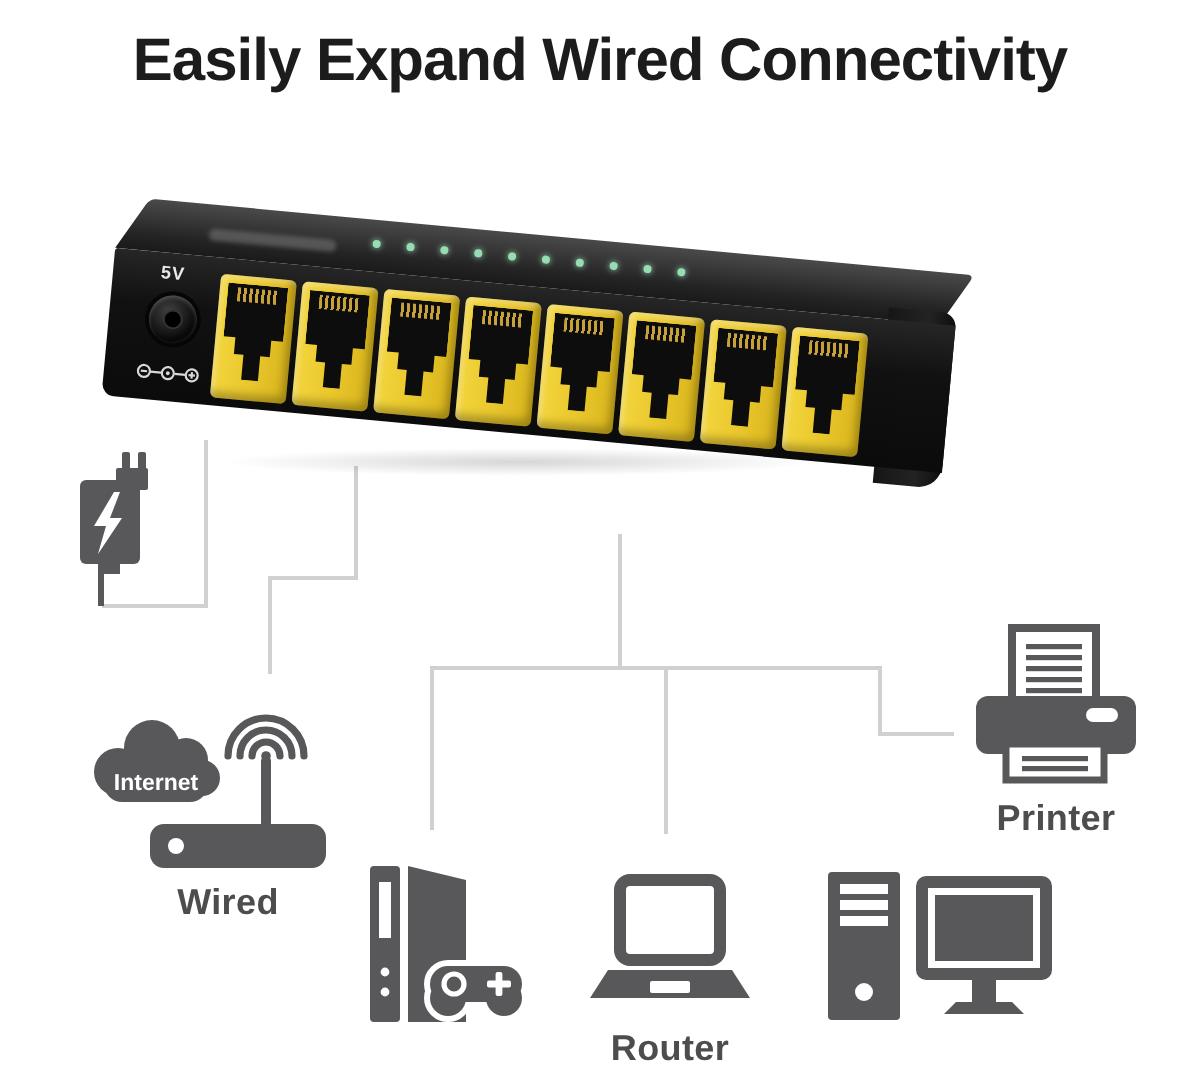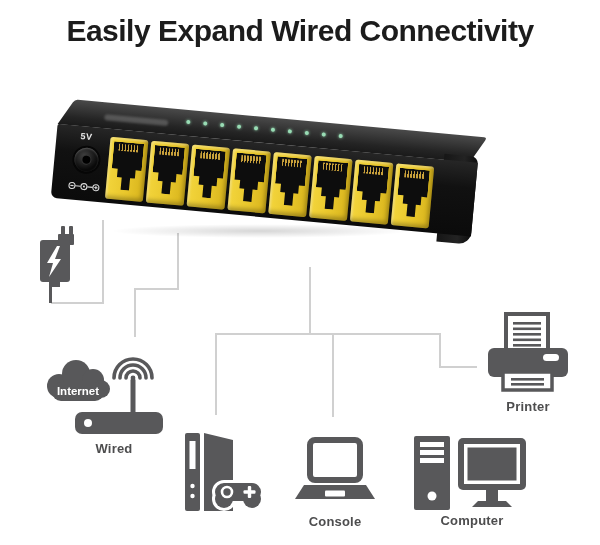--- a/index.html
+++ b/index.html
@@ -46,21 +46,21 @@
         box-shadow:inset -2px -3px 4px rgba(0,0,0,.28),inset 2px 2px 2px rgba(255,255,255,.3);}
   .port::before{content:'';position:absolute;left:4px;right:4px;top:4px;bottom:6px;background:#0d0d0d;
         clip-path:polygon(0% 0%,100% 0%,100% 52%,80% 52%,80% 68%,64% 68%,64% 92%,36% 92%,36% 68%,20% 68%,20% 52%,0% 52%);}
   .port::after{content:'';position:absolute;left:9px;right:9px;top:6px;height:7px;
         background:repeating-linear-gradient(90deg,#c9a13b 0 1.5px,#0d0d0d 1.5px 3px);}
   .sw-shadow{position:absolute;left:110px;top:224px;width:300px;height:14px;
         background:radial-gradient(ellipse at center,rgba(0,0,0,.16),rgba(0,0,0,0) 70%);}
 
   
   .icon{position:absolute;}
-  .dev-label{position:absolute;text-align:center;font-size:13px;font-weight:600;
+  .dev-label{position:absolute;text-align:center;font-size:18px;font-weight:600;
              color:var(--label-text,#4d4d4e);letter-spacing:.2px;}
   svg .g{fill:var(--icon-gray,#58585a);}
   svg .w{fill:#ffffff;}
   svg .gs{stroke:var(--icon-gray,#58585a);fill:#ffffff;}
   svg .arc{stroke:var(--icon-gray,#58585a);fill:none;stroke-linecap:round;}
   .cord{position:absolute;background:var(--icon-gray,#58585a);}
 </style>
 </head>
 <body>
 
@@ -179,35 +179,34 @@
       <rect class="w" x="32.5" y="13.3" width="12" height="3.4" rx="1"></rect>
       <rect class="w" x="36.8" y="9" width="3.4" height="12" rx="1"></rect>
     </g>
   </svg>
 
   <svg class="icon" style="left:295px;top:437px;" width="80" height="72" viewBox="0 0 80 72">
     <rect class="gs" x="15" y="3" width="50" height="40" rx="5" stroke-width="6"></rect>
     <polygon class="g" points="9,48 71,48 80,62 0,62"></polygon>
     <rect class="w" x="30" y="53.5" width="20" height="6" rx="1"></rect>
   </svg>
-  <div class="dev-label" style="left:295px;top:514px;width:80px;">Console</div>
+  <div class="dev-label" style="left:295px;top:514px;width:80px;">Router</div>
 
   <svg class="icon" style="left:412px;top:434px;" width="120" height="78" viewBox="0 0 120 78">
     <rect class="g" x="2" y="2" width="36" height="74" rx="2"></rect>
     <rect class="w" x="8" y="8" width="24" height="5"></rect>
     <rect class="w" x="8" y="16" width="24" height="5"></rect>
     <rect class="w" x="8" y="24" width="24" height="5"></rect>
     <circle class="w" cx="20" cy="62" r="4.5"></circle>
     <rect class="g" x="46" y="4" width="68" height="52" rx="5"></rect>
     <rect class="w" x="52" y="10" width="56" height="40"></rect>
     <rect class="g" x="55.5" y="13.5" width="49" height="33"></rect>
     <rect class="g" x="74" y="56" width="12" height="11"></rect>
     <polygon class="g" points="66,67 94,67 100,73 60,73"></polygon>
   </svg>
-  <div class="dev-label" style="left:412px;top:513px;width:120px;">Computer</div>
 
   <svg class="icon" style="left:486px;top:312px;" width="84" height="84" viewBox="0 0 84 84">
     <rect class="gs" x="20" y="2" width="42" height="38" stroke-width="4"></rect>
     <rect class="g" x="27" y="10" width="28" height="2.6"></rect>
     <rect class="g" x="27" y="15.5" width="28" height="2.6"></rect>
     <rect class="g" x="27" y="21" width="28" height="2.6"></rect>
     <rect class="g" x="27" y="26.5" width="28" height="2.6"></rect>
     <rect class="g" x="27" y="32" width="28" height="2.6"></rect>
     <rect class="g" x="2" y="36" width="80" height="29" rx="6"></rect>
     <rect class="w" x="57" y="42" width="16" height="7" rx="3.5"></rect>

